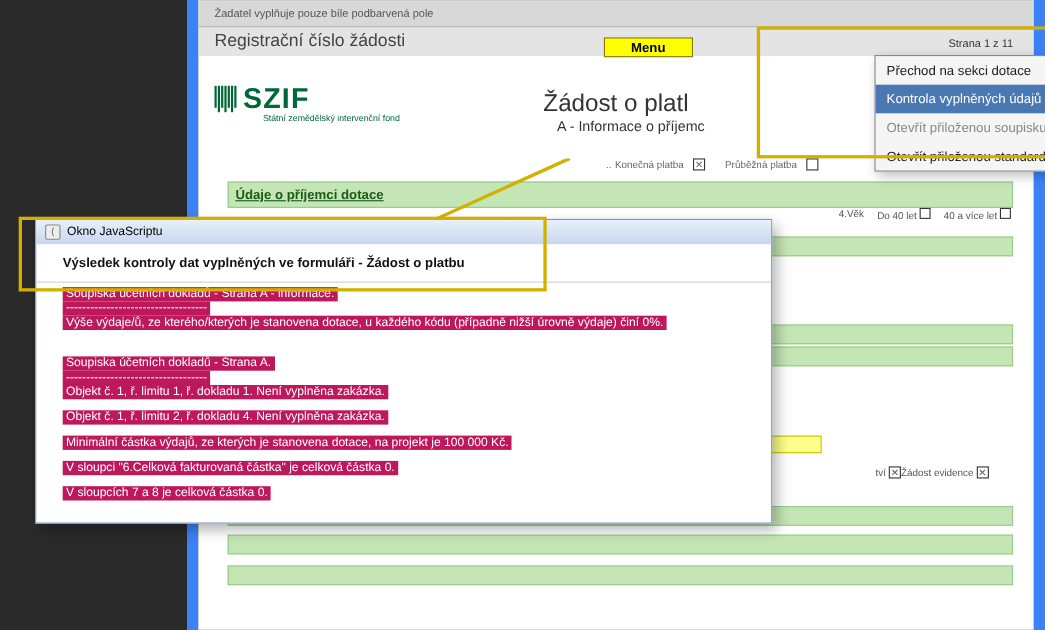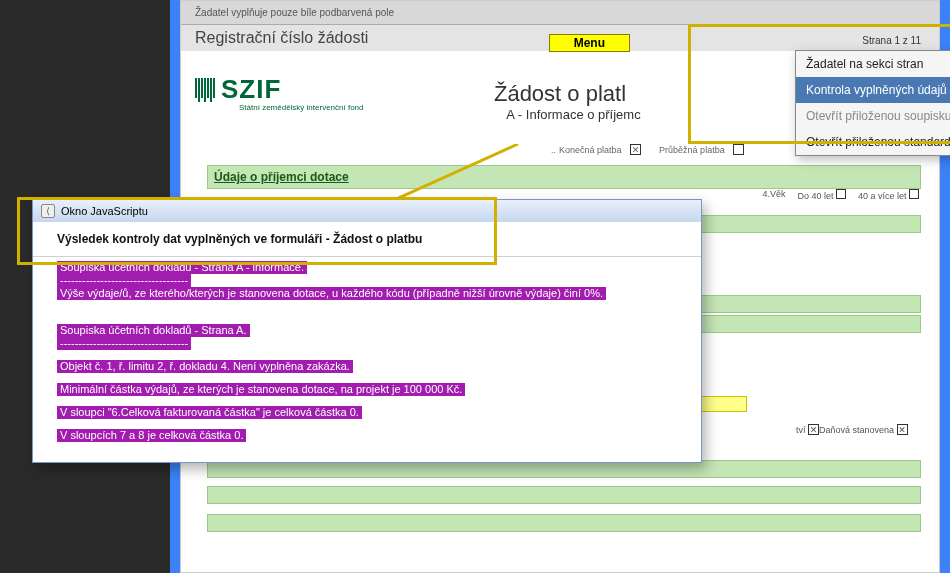--- a/index.html
+++ b/index.html
@@ -218,21 +218,21 @@
     }
     .js-dialog .dlg-sub {
       padding: 6px 12px 4px 24px;
       font-size: 11px;
       color: #222;
     }
     .js-dialog .err-list {
       padding: 4px 12px 10px 24px;
     }
     .js-dialog .err-line {
-      background: #a21caf;
+      background: #be185d;
       color: #fff;
       font-size: 11px;
       padding: 1px 3px;
       margin-bottom: 10px;
       display: inline-block;
     }
     .js-dialog .err-wrap { line-height: 1; }
     .hilite-box-2 {
       position: absolute;
       top: 197px; left: 17px;
@@ -320,30 +320,30 @@
     <div class="green-strip2" style="top:294px"></div>
     <div class="green-strip2" style="top:314px"></div>
     <div class="green-strip2" style="top:459px"></div>
     <div class="green-strip2" style="top:485px"></div>
     <div class="green-strip2" style="top:513px"></div>
 
     <div class="yellow-field" style="top:395px; width:540px; height:16px;"></div>
 
     <div class="chk-outer" style="top:423px; left:615px;">
       <label><span>tví</span>&nbsp;<span class="cbox">✕</span></label>
-      <label><span>Daňová stanovena</span>&nbsp;<span class="cbox">✕</span></label>
+      <label><span>Žádost evidence</span>&nbsp;<span class="cbox">✕</span></label>
     </div>
 
   </div>
 
   <div class="menu-btn">Menu</div>
 
   <div class="menu-dropdown">
     <div class="menu-item">
-      <span>Žadatel na sekci stran</span>
+      <span>Přechod na sekci dotace</span>
 
     </div>
     <div class="menu-item selected">Kontrola vyplněných údajů</div>
     <div class="menu-item disabled">Otevřít přiloženou soupisku</div>
     <div class="menu-item">Otevřít přiloženou standardní produkci</div>
   </div>
 
   <div class="hilite-box-1"></div>
 </div>
 
@@ -356,20 +356,21 @@
     <span class="dlg-back-chevron">⟨</span>
     <span>Okno JavaScriptu</span>
   </div>
   <div class="dlg-heading">Výsledek kontroly dat vyplněných ve formuláři - Žádost o platbu</div>
   <div class="err-list">
     <div class="err-wrap"><span class="err-line">Soupiska účetních dokladů - Strana A - informace.</span></div>
     <div class="err-wrap" style="margin-top:-10px"><span class="err-line">-----------------------------------</span></div>
     <div class="err-wrap" style="margin-top:-10px"><span class="err-line">Výše výdaje/ů, ze kterého/kterých je stanovena dotace, u každého kódu (případně nižší úrovně výdaje) činí 0%.</span></div>
     <div class="err-wrap" style="margin-top:14px"><span class="err-line">Soupiska účetních dokladů - Strana A.</span></div>
     <div class="err-wrap" style="margin-top:-10px"><span class="err-line">-----------------------------------</span></div>
+    <div class="err-wrap" style="margin-top:-10px"><span class="err-line">Objekt č. 1, ř. limitu 1, ř. dokladu 1. Není vyplněna zakázka.</span></div>
     <div class="err-wrap"><span class="err-line">Objekt č. 1, ř. limitu 2, ř. dokladu 4. Není vyplněna zakázka.</span></div>
     <div class="err-wrap"><span class="err-line">Minimální částka výdajů, ze kterých je stanovena dotace, na projekt je 100 000 Kč.</span></div>
     <div class="err-wrap"><span class="err-line">V sloupci "6.Celková fakturovaná částka" je celková částka 0.</span></div>
     <div class="err-wrap"><span class="err-line">V sloupcích 7 a 8 je celková částka 0.</span></div>
   </div>
 </div>
 
 <div class="hilite-box-2"></div>
 
 </body></html>

